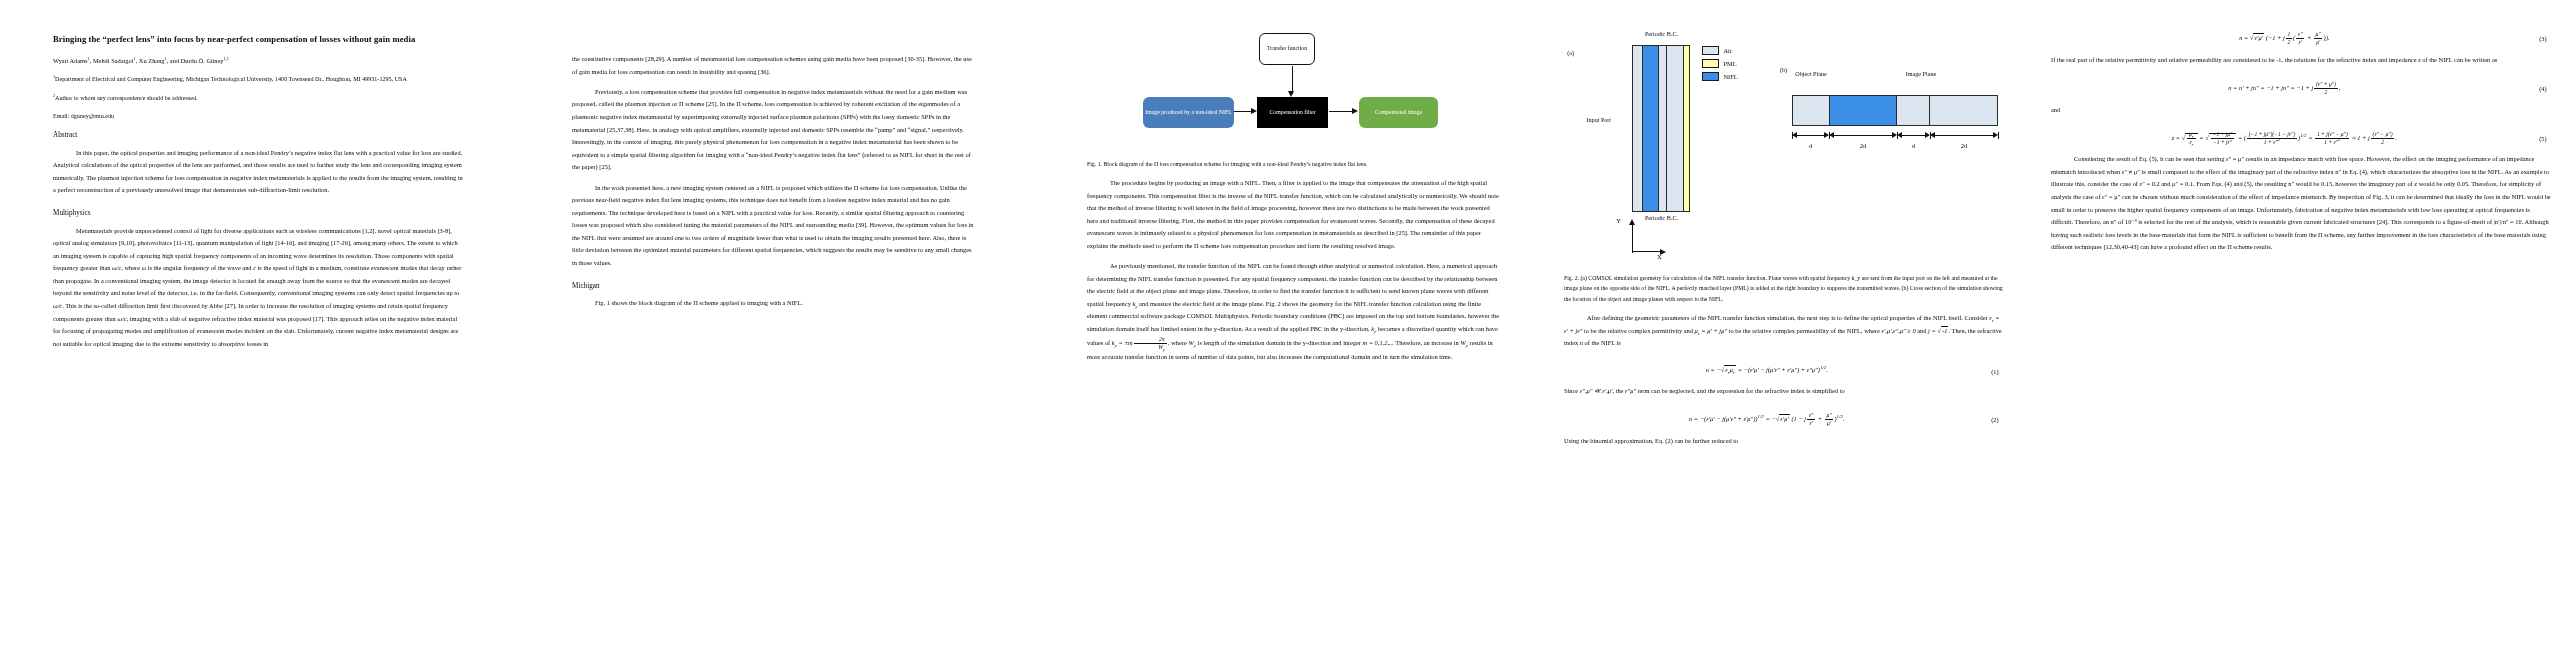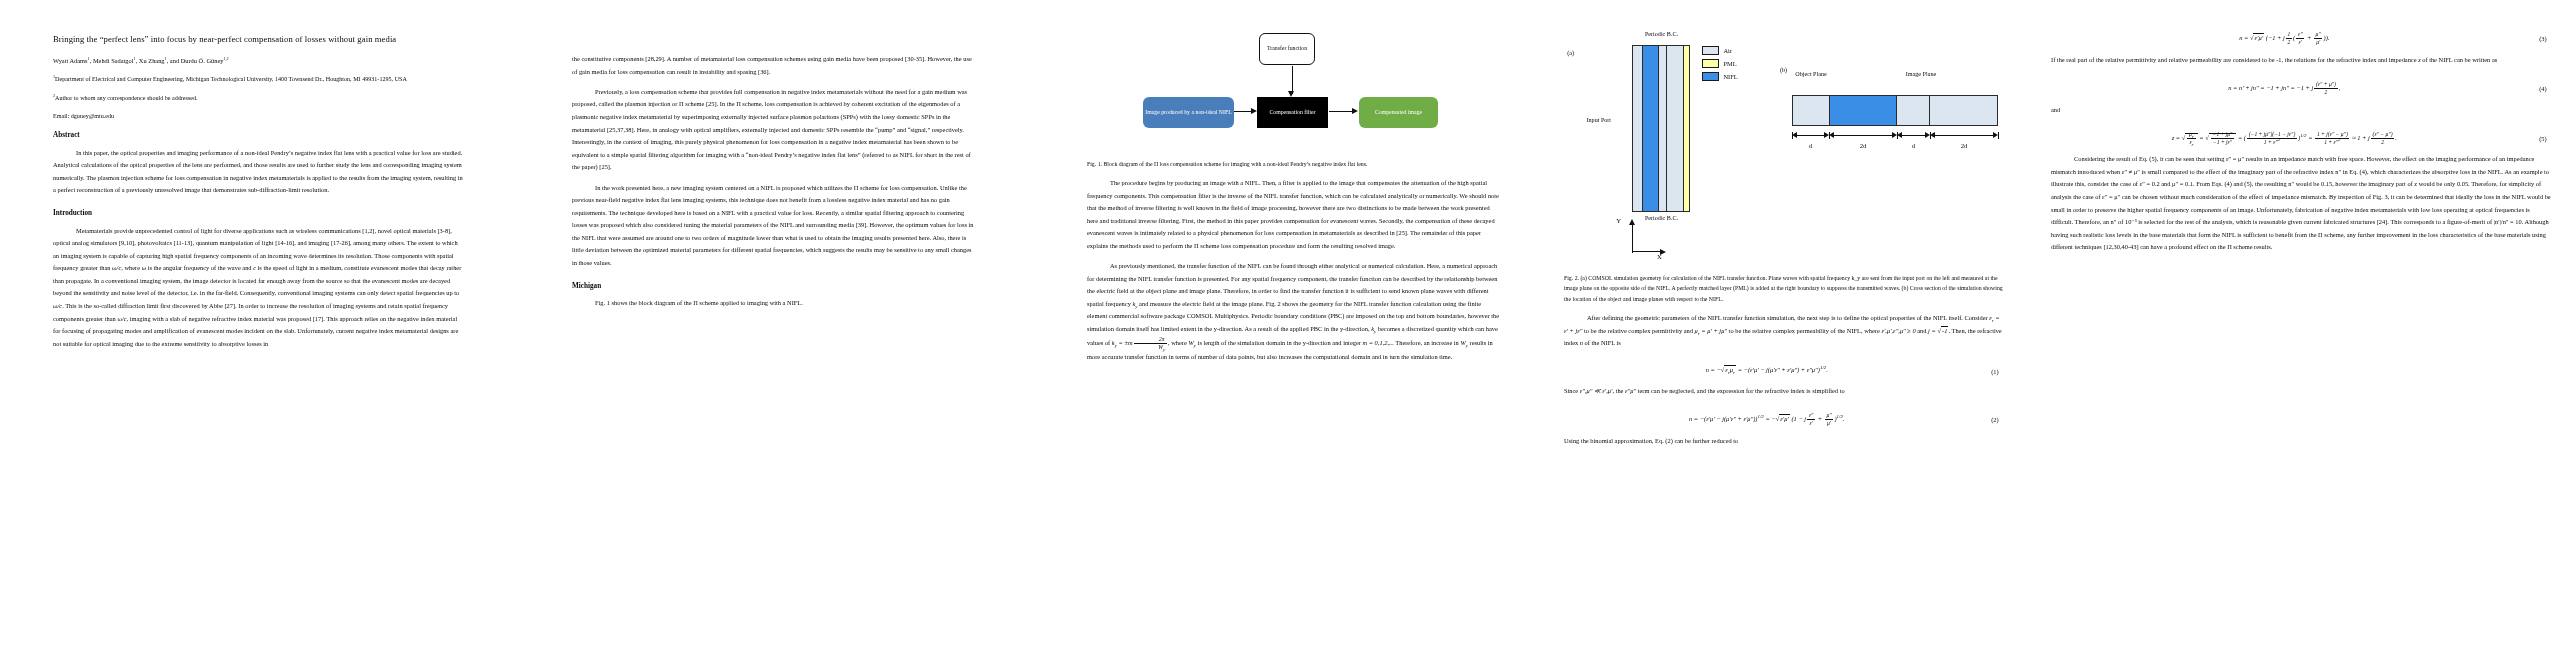--- a/index.html
+++ b/index.html
@@ -5,27 +5,27 @@
   html,body{margin:0;padding:0;background:#ffffff;}
   body{width:2576px;height:667px;position:relative;overflow:hidden;
        font-family:"Liberation Serif","DejaVu Serif",serif;color:#0a0a0a;}
   .col{position:absolute;top:0;height:667px;box-sizing:border-box;}
   .c1{left:53px;width:411px;}
   .c2{left:572px;width:406px;}
   .c3{left:1087px;width:414px;}
   .c4{left:1564px;width:439px;}
   .c5{left:2051px;width:500px;}
 
-  h1.title{font-size:8.6px;font-weight:normal;line-height:1.55;margin:33px 0 8px 0;
+  h1.title{font-size:8.6px;font-weight:bold;line-height:1.55;margin:33px 0 8px 0;
            letter-spacing:0.1px;}
   .authors{font-size:6.4px;margin-top:10px;line-height:1.5;}
   .affil{font-size:6.1px;margin-top:9px;line-height:1.62;}
   .corr{font-size:6.1px;margin-top:9px;line-height:1.6;}
   .email{font-size:6.1px;margin-top:9px;}
-  h2.sec{font-size:7.2px;font-weight:bold;margin:12.2px 0 0 0;}
+  h2.sec{font-size:7.2px;font-weight:normal;margin:12.2px 0 0 0;}
   p.body{font-size:6.4px;line-height:1.96;margin:7.8px 0 0 0;text-align:left;}
   p.body.ind{text-indent:23px;}
   sup{font-size:4.2px;vertical-align:super;line-height:0;}
   .sym{font-style:italic;font-family:"Liberation Serif",serif;}
 
   
   .fig1{position:relative;width:389px;height:119px;margin-top:29px;}
   .bx{position:absolute;box-sizing:border-box;display:flex;align-items:center;
       justify-content:center;text-align:center;font-size:5.8px;line-height:1.35;}
   .bx-tf{left:172px;top:4.4px;width:56px;height:32px;border:0.9px solid #111;
@@ -111,21 +111,21 @@
 
   <div class="corr">
     <sup>2</sup><span>Author to whom any correspondence should be addressed.</span>
   </div>
 
   <div class="email">Email: dguney@mtu.edu</div>
 
   <h2 class="sec">Abstract</h2>
   <p class="body ind">In this paper, the optical properties and imaging performance of a non-ideal Pendry’s negative index flat lens with a practical value for loss are studied. Analytical calculations of the optical properties of the lens are performed, and those results are used to further study the lens and corresponding imaging system numerically. The plasmon injection scheme for loss compensation in negative index metamaterials is applied to the results from the imaging system, resulting in a perfect reconstruction of a previously unresolved image that demonstrates sub-diffraction-limit resolution.</p>
 
-  <h2 class="sec">Introduction</h2>
+  <h2 class="sec">Multiphysics</h2>
   <p class="body ind"><span>Metamaterials provide unprecedented control of light for diverse applications such as wireless communications [1,2], novel optical materials [3-8], optical analog simulators [9,10], photovoltaics [11-13], quantum manipulation of light [14-16], and imaging [17-26], among many others. The extent to which an imaging system is capable of capturing high spatial frequency components of an incoming wave determines its resolution. Those components with spatial frequency greater than </span><span class="sym">ω/c</span><span>, where </span><span class="sym">ω</span><span> is the angular frequency of the wave and </span><span class="sym">c</span><span> is the speed of light in a medium, constitute evanescent modes that decay rather than propagate. In a conventional imaging system, the image detector is located far enough away from the source so that the evanescent modes are decayed beyond the sensitivity and noise level of the detector, i.e. in the far-field.  Consequently, conventional imaging systems can only detect spatial frequencies up to </span><span class="sym">ω/c</span><span>. This is the so-called diffraction limit first discovered by Abbe [27]. In order to increase the resolution of imaging systems and retain spatial frequency components greater than </span><span class="sym">ω/c</span><span>, imaging with a slab of negative refractive index material was proposed [17]. This approach relies on the negative index material for focusing of propagating modes and amplification of evanescent modes incident on the slab. Unfortunately, current negative index metamaterial designs are not suitable for optical imaging due to the extreme sensitivity to absorptive losses in</span></p>
 </div>
 
 <div class="col c2">
   <p class="body" style="margin-top:53px">the constitutive components [28,29]. A number of metamaterial loss compensation schemes using gain media have been proposed [30-35]. However, the use of gain media for loss compensation can result in instability and spasing [36].</p>
   <p class="body ind">Previously, a loss compensation scheme that provides full compensation in negative index metamaterials without the need for a gain medium was proposed, called the plasmon injection or Π scheme [25]. In the Π scheme, loss compensation is achieved by coherent excitation of the eigenmodes of a plasmonic negative index metamaterial by superimposing externally injected surface plasmon polaritons (SPPs) with the lossy domestic SPPs in the metamaterial [25,37,38]. Here, in analogy with optical amplifiers, externally injected and domestic SPPs resemble the “pump” and “signal,” respectively. Interestingly, in the context of imaging, this purely physical phenomenon for loss compensation in a negative index metamaterial has been shown to be equivalent to a simple spatial filtering algorithm for imaging with a “non-ideal Pendry’s negative index flat lens” (referred to as NIFL for short in the rest of the paper) [25].</p>
   <p class="body ind">In the work presented here, a new imaging system centered on a NIFL is proposed which utilizes the Π scheme for loss compensation. Unlike the previous near-field negative index flat lens imaging systems, this technique does not benefit from a lossless negative index material and has no gain requirements. The technique developed here is based on a NIFL with a practical value for loss. Recently, a similar spatial filtering approach to countering losses was proposed which also considered tuning the material parameters of the NIFL and surrounding media [39]. However, the optimum values for loss in the NIFL that were assumed are around one to two orders of magnitude lower than what is used to obtain the imaging results presented here. Also, there is little deviation between the optimized material parameters for different spatial frequencies, which suggests the results may be sensitive to any small changes in those values.</p>
   <h2 class="sec">Michigan</h2>
   <p class="body ind">Fig. 1 shows the block diagram of the Π scheme applied to imaging with a NIFL.</p>
 </div>

